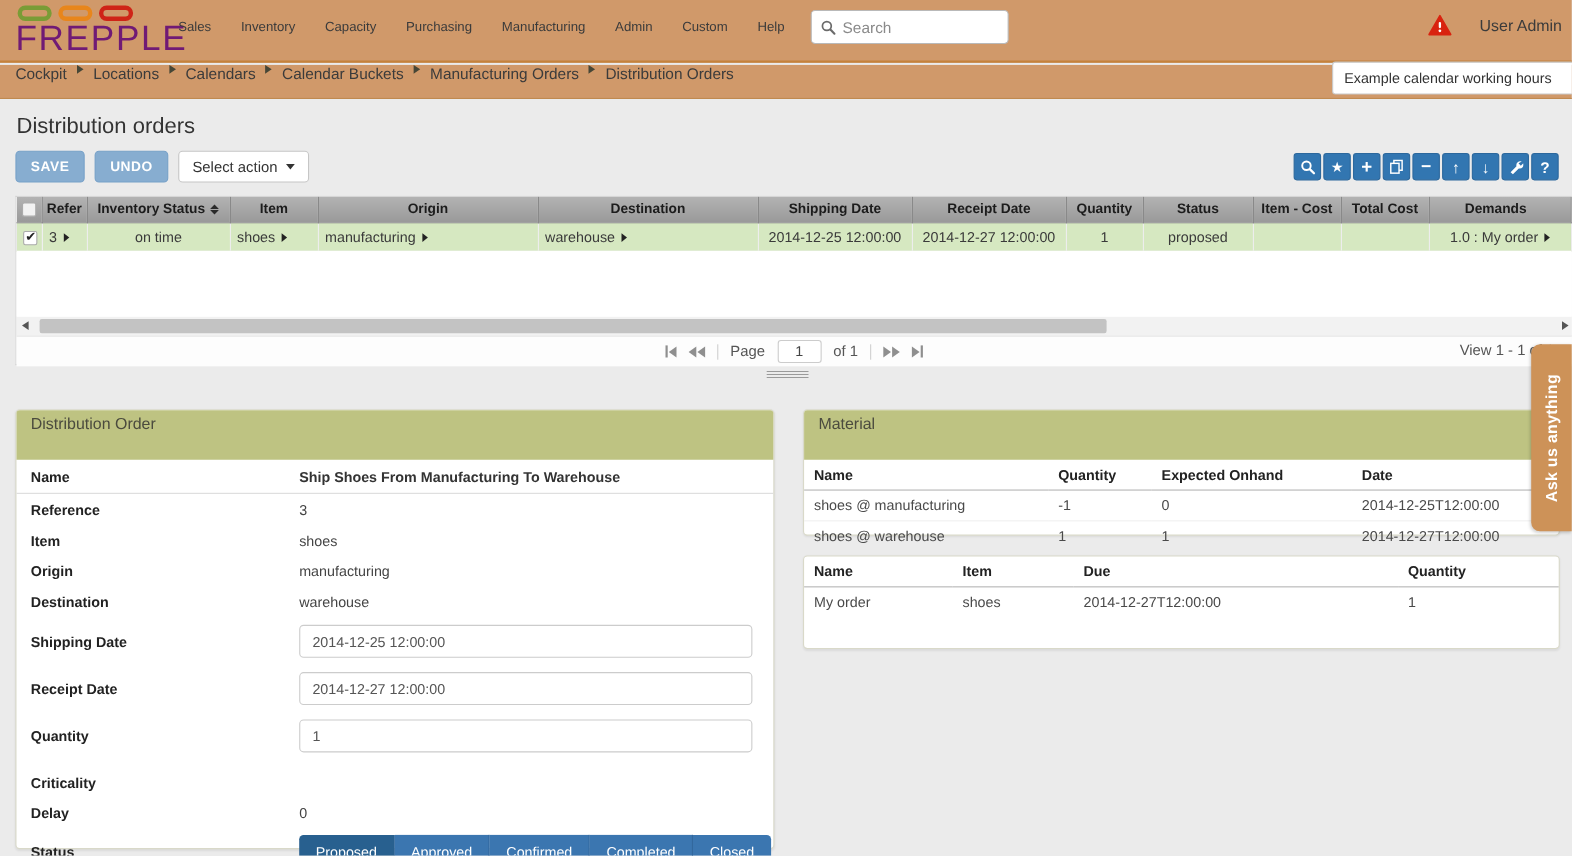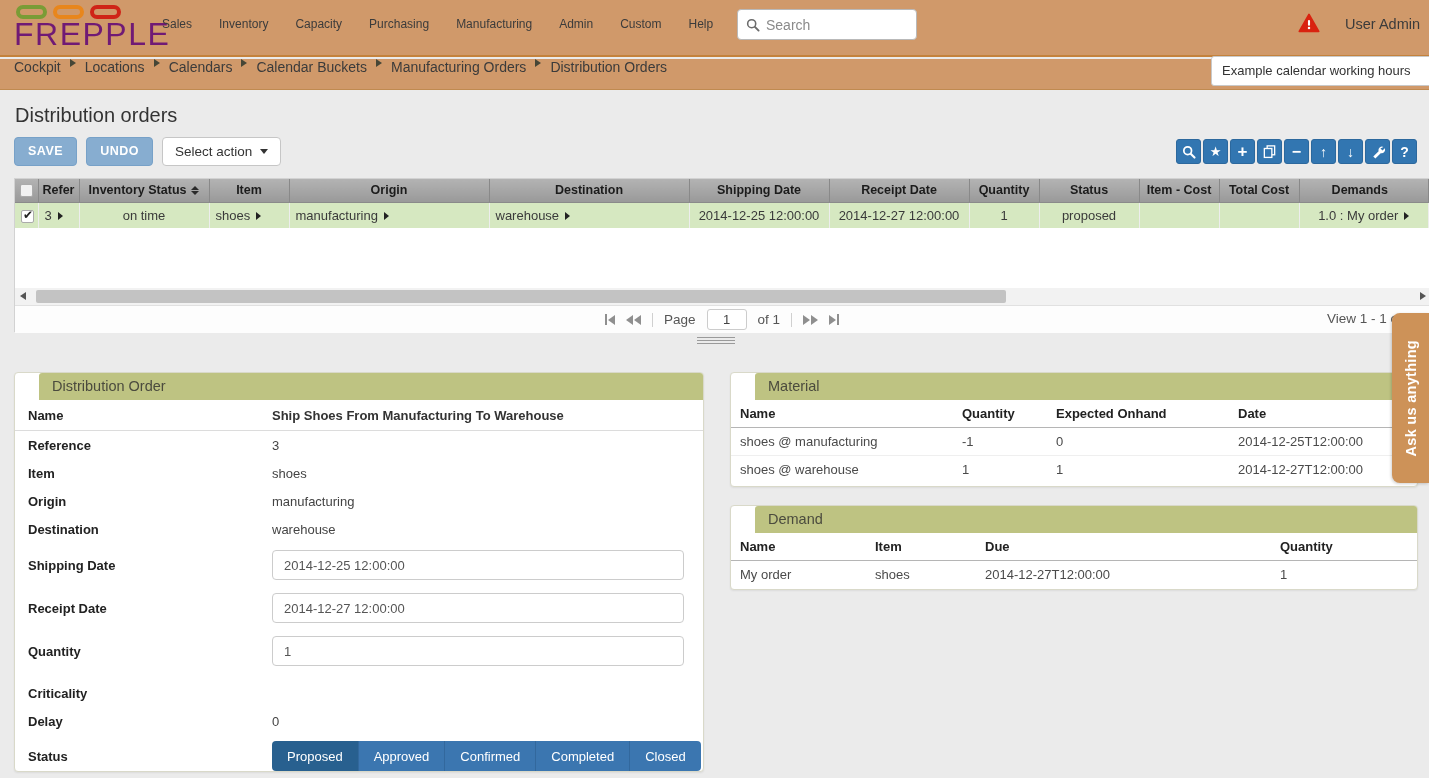--- a/index.html
+++ b/index.html
@@ -74,21 +74,21 @@
   .tri-r { width:0; height:0; border-top:5px solid transparent; border-bottom:5px solid transparent; border-left:7px solid #8f8f8f; }
   .pbar { width:2px; height:11px; background:#8f8f8f; }
   .vbar { width:1px; height:14px; background:#d0d0d0; }
   .page-input { width:40px; height:21px; border:1px solid #ccc; border-radius:3px; text-align:center; font-size:13px; color:#444; font-family:inherit; outline:none; }
   .view-status { position:absolute; right:16px; top:5px; font-size:13.5px; color:#555; }
 
   .grip { position:absolute; top:337px; left:697px; width:38px; height:9px; background:repeating-linear-gradient(to bottom,#9a9a9a 0 1px,transparent 1px 3px); cursor:row-resize; }
 
   
   .panel { position:absolute; background:#fff; border:1px solid #d9d9c9; border-radius:4px; box-shadow:0 1px 2px rgba(0,0,0,0.07); }
-  .panel-head { height:27px; background:#bec382; border-radius:3px 3px 0 0; font-size:14.5px; color:#4b4b3e; line-height:27px; padding:0 13px;margin-left:24px; }
+  .panel-head { height:45px; background:#bec382; border-radius:3px 3px 0 0; font-size:14.5px; color:#4b4b3e; line-height:27px; padding:0 13px; }
   .panel-do { top:372px; left:14px; width:690px; height:400px; }
   .panel-mat { top:372px; left:730px; width:688px; height:115px; }
   .panel-dem { top:505px; left:730px; width:688px; height:85px; }
 
   .fieldrow { display:flex; align-items:center; min-height:28px; padding-left:13px; }
   .flabel { width:244px; font-weight:bold; font-size:13px; color:#222; flex-shrink:0; }
   .fval { font-size:13px; color:#444; }
   .fval.bold { font-weight:bold; color:#333; }
   .name-row { min-height:31px; border-bottom:1px solid #dcdcdc; }
   .inputrow { margin:7px 0 13px 0; }
@@ -382,21 +382,20 @@
         <td>shoes @ warehouse</td>
         <td>1</td>
         <td>1</td>
         <td>2014-12-27T12:00:00</td>
       </tr>
     </tbody>
       </table>
   </div>
 
   <div class="panel panel-dem">
-    <div class="panel-head">Demand</div>
     <table class="ptable">
       <colgroup>
           <col style="width:135px">
           <col style="width:110px">
           <col style="width:295px">
           <col>
         </colgroup>
       <tbody>
           <tr>
         <th>Name</th>

